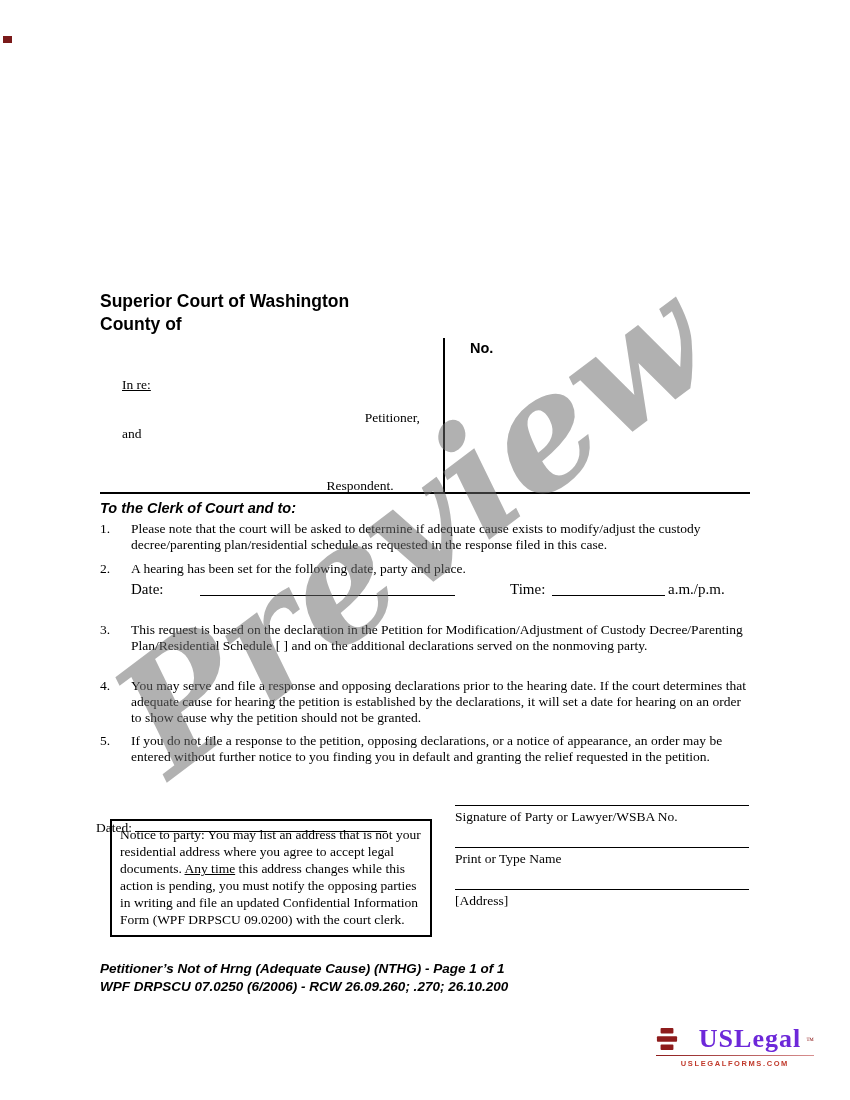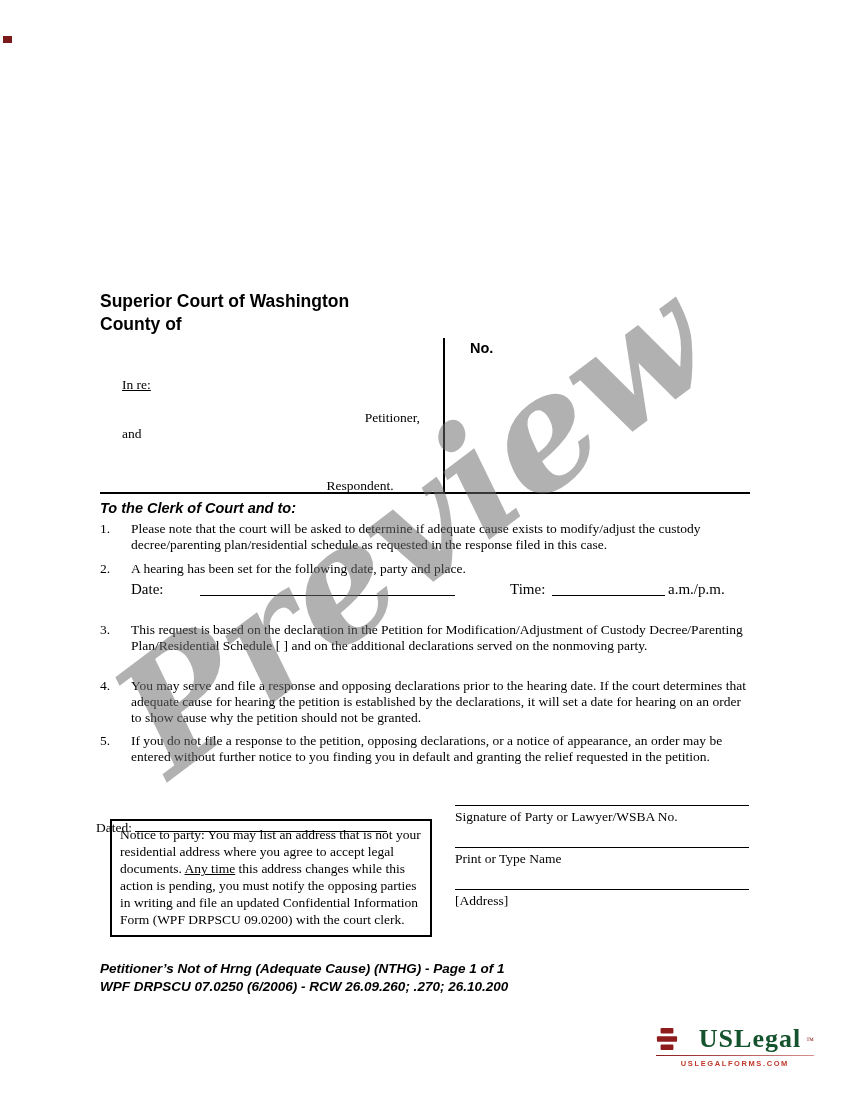--- a/index.html
+++ b/index.html
@@ -80,21 +80,21 @@
     position:absolute; left:70px; top:450px; width:660px; height:175px;
     line-height:175px; text-align:center;
     font-family:"DejaVu Serif", serif; font-style:italic; font-weight:700;
     font-size:158px; color:rgba(105,105,105,0.52);
     transform:rotate(-37deg); pointer-events:none; z-index:10;
     white-space:nowrap;
   }
 
   .uslegal { position:absolute; top:1026px; right:36px; z-index:3; }
   .brandrow { display:flex; align-items:center; justify-content:center; gap:5px; }
-  .brand { font-family:"Liberation Serif", serif; font-weight:700; font-size:26px; line-height:1; color:#14532d; letter-spacing:1px;margin-left:16px; }
+  .brand { font-family:"Liberation Serif", serif; font-weight:700; font-size:26px; line-height:1; color:#6d28d9; letter-spacing:1px;margin-left:16px; }
   .tm { font-size:8px; color:#8e1c1c; vertical-align:top; position:relative; top:1px; }
   .brand-underline { height:1px; background:linear-gradient(90deg,#8e1c1c,#d89090); margin-top:3px; }
   .site {
     margin-top:3px; font-family:"Liberation Sans", sans-serif; font-weight:700;
     font-size:7.5px; letter-spacing:1.6px; color:#c0392b; text-align:center;
   }
 </style>
 </head>
 <body>
 

